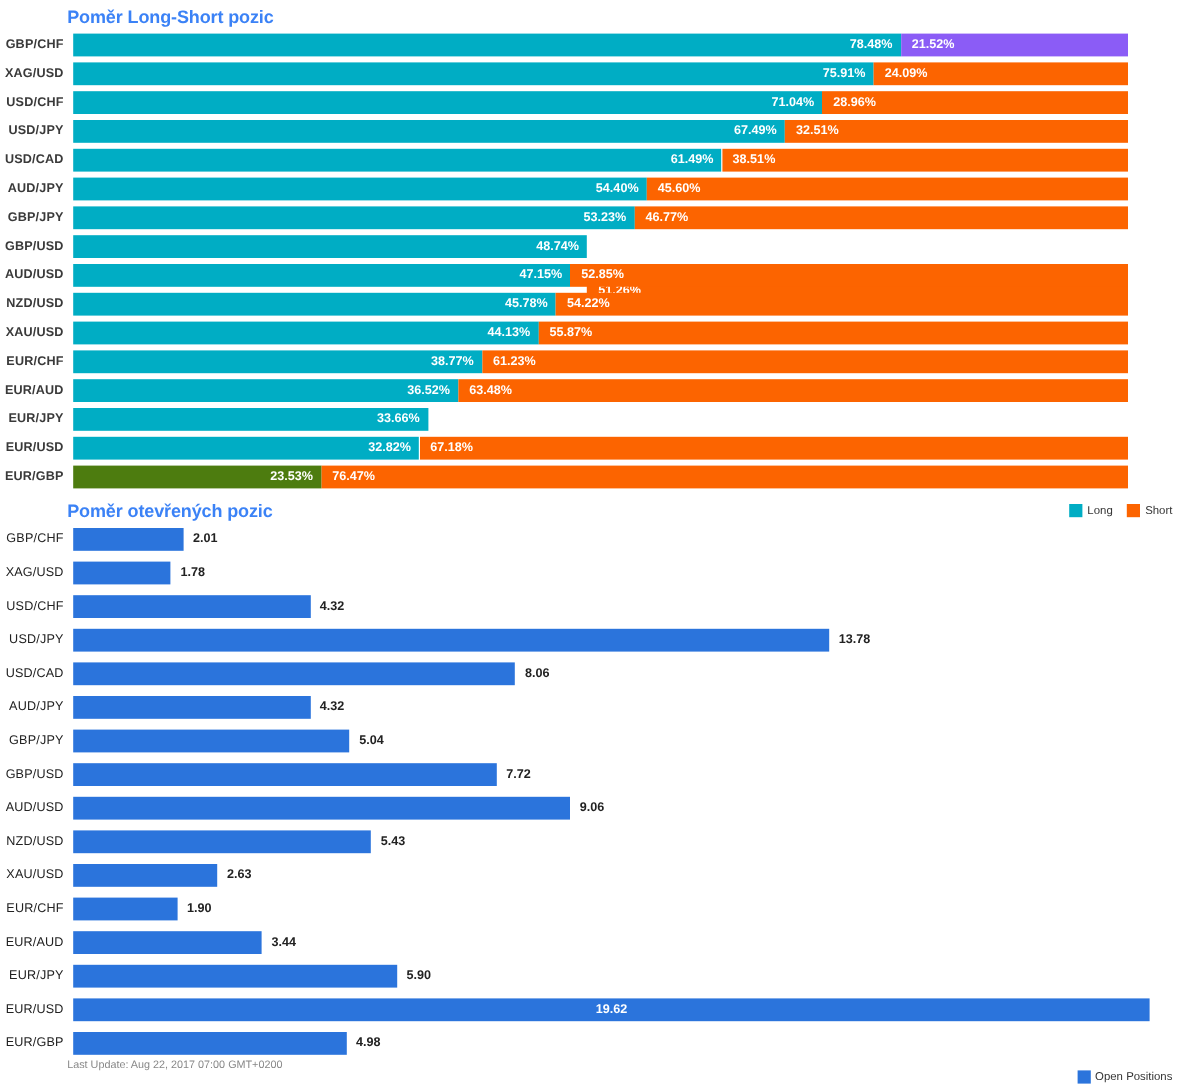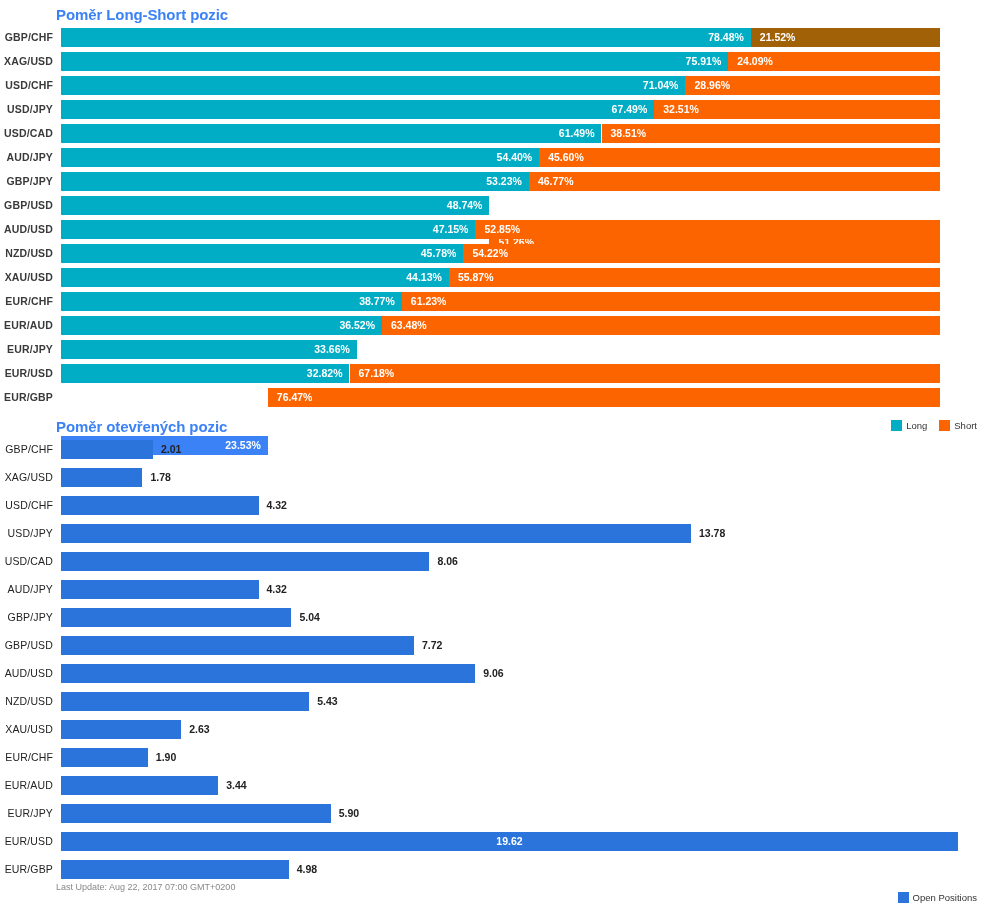--- a/index.html
+++ b/index.html
@@ -169,21 +169,21 @@
 
 <div class="panel" id="panel-long-short" style="top:0;height:412px;">
   <div class="chart-title" style="top:6px;">Poměr Long-Short pozic</div>
   <div id="ls-rows">
       <div class="row" style="top: 28px;">
         <div class="row-label">GBP/CHF</div>
         <div class="track">
           <div class="seg seg-long" style="width: 78.48%; background: rgb(0, 173, 196);">
             <span class="seg-value">78.48%</span>
           </div>
-          <div class="seg seg-short" style="width: 21.52%; background: #a16207;">
+          <div class="seg seg-short" style="width: 21.52%; background: #8b5cf6;">
             <span class="seg-value">21.52%</span>
           </div>
         </div>
       </div>
       <div class="row" style="top: 52px;">
         <div class="row-label">XAG/USD</div>
         <div class="track">
           <div class="seg seg-long" style="width: 75.91%; background: rgb(0, 173, 196);">
             <span class="seg-value">75.91%</span>
           </div>
@@ -328,21 +328,21 @@
             <span class="seg-value">32.82%</span>
           </div>
           <div class="seg seg-short" style="width: 67.18%; background: rgb(252, 100, 0);">
             <span class="seg-value">67.18%</span>
           </div>
         </div>
       </div>
       <div class="row" style="top: 388px;">
         <div class="row-label">EUR/GBP</div>
         <div class="track">
-          <div class="seg seg-long" style="width: 23.53%; background: #3b82f6; margin-top: 48px;">
+          <div class="seg seg-long" style="width: 23.53%; background: #4d7c0f;">
             <span class="seg-value">23.53%</span>
           </div>
           <div class="seg seg-short" style="width: 76.47%; background: rgb(252, 100, 0);">
             <span class="seg-value">76.47%</span>
           </div>
         </div>
       </div>
     </div>
   <div class="legend" id="ls-legend" style="right:10px;top:418px;">
       <div class="legend-item">

